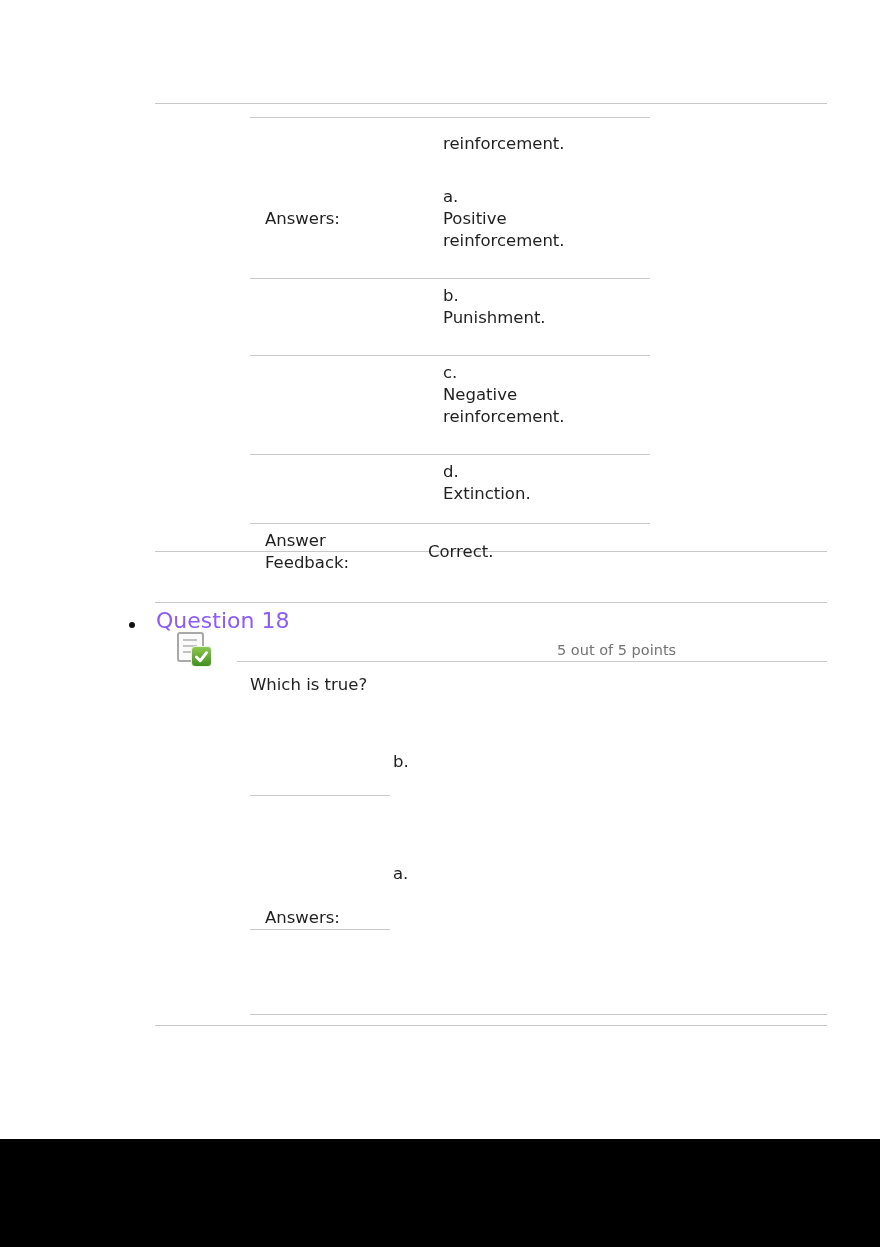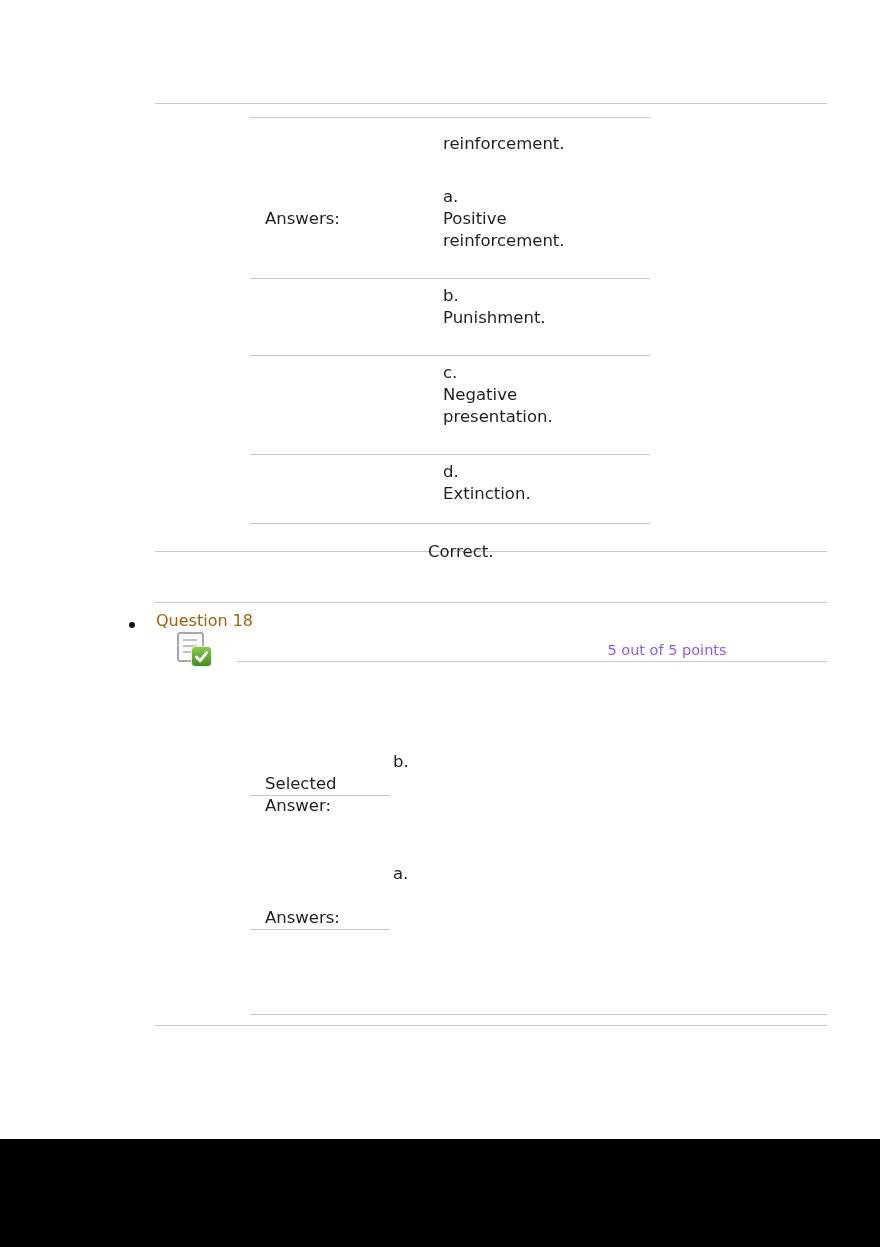--- a/index.html
+++ b/index.html
@@ -9,22 +9,22 @@
     font-family:"DejaVu Sans","Liberation Sans",sans-serif;
     color:#1f1f1f;
     position:relative;
     overflow:hidden;
   }
   .page{position:absolute;left:0;top:0;width:880px;height:1176px;}
   .line{position:absolute;height:1px;background:#c8c8c8;}
   .txt{position:absolute;font-size:16.5px;line-height:22px;white-space:pre-line;}
   .optblock{position:absolute;font-size:16.5px;line-height:22px;}
   .optblock div{white-space:pre-line;}
-  .qtitle{position:absolute;font-size:16px;line-height:24px;color:#a16207;}
-  .points{position:absolute;font-size:14.5px;line-height:19px;color:#8b5cf6;text-align:center;}
+  .qtitle{position:absolute;font-size:22px;line-height:24px;color:#8b5cf6;}
+  .points{position:absolute;font-size:14.5px;line-height:19px;color:#737373;text-align:left;}
   .bullet-dot{position:absolute;width:6px;height:6px;border-radius:50%;background:#111111;}
   .footer-bar{position:absolute;left:0;top:1139px;width:880px;height:108px;background:#000000;}
   
   .qicon{position:absolute;width:36px;height:36px;}
   .sheet{position:absolute;left:1px;top:1px;width:23px;height:26px;background:#fbfbfb;
          border:2px solid #a8a8a8;border-radius:3px;}
   .sline{position:absolute;left:4px;width:14px;height:2px;background:#c2c2c2;}
   .badge{position:absolute;right:0;bottom:0;width:21px;height:21px;border-radius:4px;
          background:linear-gradient(180deg,#8ec94e,#3f8f1f);
          border:1px solid #e9f4dd;
@@ -60,51 +60,52 @@
   </div>
 
   <div class="optblock" style="left:443px;top:285px;width:180px">
     <div>b.</div>
     <div>Punishment.</div>
   </div>
 
   <div class="optblock" style="left:443px;top:362px;width:180px">
     <div>c.</div>
     <div>Negative
-presentation.</div>
+reinforcement.</div>
   </div>
 
   <div class="optblock" style="left:443px;top:461px;width:180px">
     <div>d.</div>
     <div>Extinction.</div>
   </div>
 
+  <div class="txt" style="left:265px;top:530px;width:130px">Answer
+Feedback:</div>
   <div class="txt" style="left:428px;top:541px;width:180px">Correct.</div>
 
   <div class="bullet-dot" style="left:129px;top:622px"></div>
   <div class="qtitle" style="left:156px;top:609px">Question 18</div>
 
   <div class="qicon" style="left:176px;top:631px">
     <div class="sheet">
       <div class="sline" style="top:5px"></div>
       <div class="sline" style="top:11px"></div>
       <div class="sline" style="top:17px"></div>
     </div>
     <div class="badge">
       <svg width="17" height="17" viewBox="0 0 20 20">
         <path d="M4 10.5 L8.5 15 L16 5.5" fill="none" stroke="#ffffff" stroke-width="3.4" stroke-linecap="round" stroke-linejoin="round"></path>
       </svg>
     </div>
   </div>
 
   <div class="points" style="right:103px;top:641px;width:220px">5 out of 5 points</div>
 
+  <div class="txt" style="left:250px;top:674px;width:300px">Which is true?</div>
 
-  <div class="txt" style="left:265px;top:773px;width:120px">Selected
-Answer:</div>
   <div class="optblock" style="left:393px;top:751px;width:440px">
     <div>b.</div>
   </div>
 
   <div class="txt" style="left:265px;top:907px;width:130px">Answers:</div>
   <div class="optblock" style="left:393px;top:863px;width:440px">
     <div>a.</div>
   </div>
 
   <div class="footer-bar"></div>

